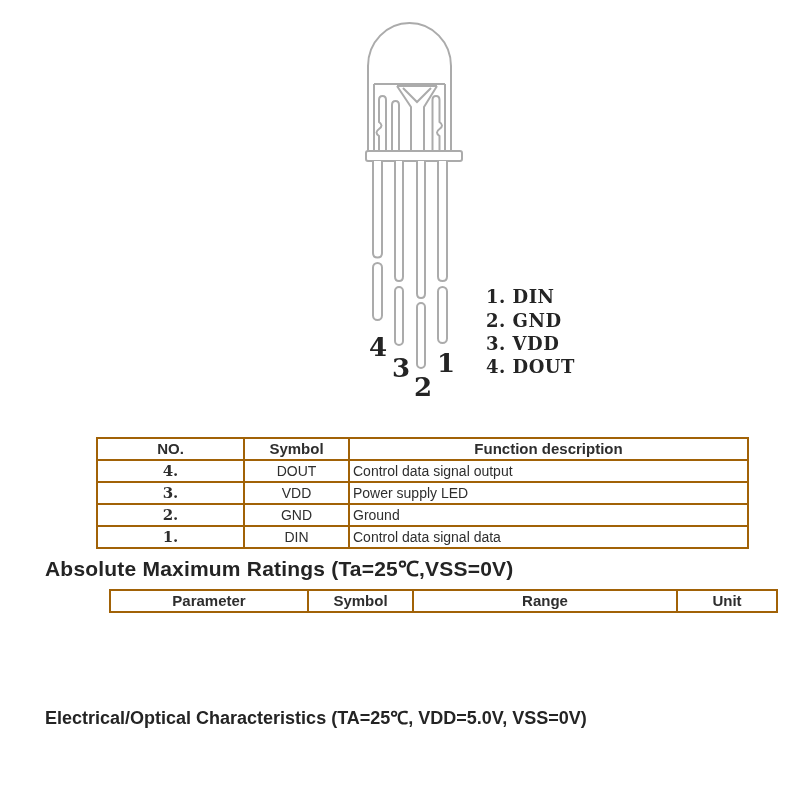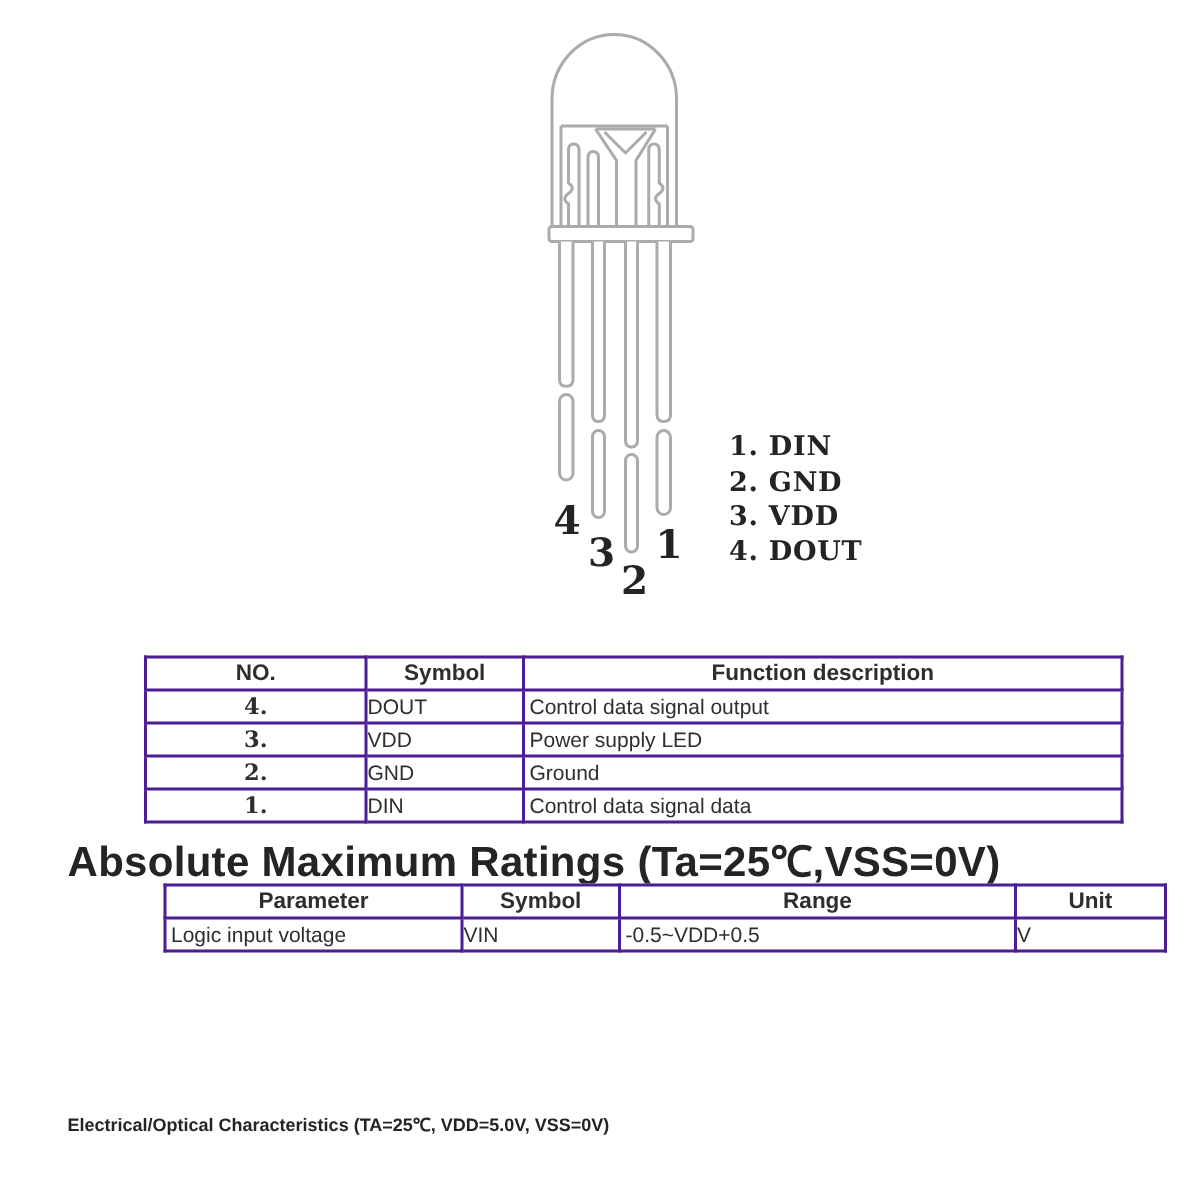--- a/index.html
+++ b/index.html
@@ -4,34 +4,34 @@
 <style>
   html,body{margin:0;padding:0;background:#ffffff;}
   .page{
     position:relative;width:800px;height:800px;background:#ffffff;
     font-family:"Liberation Sans", sans-serif;color:#2e2e2e;overflow:hidden;
     filter:blur(0.25px);
   }
   
   table{position:absolute;border-collapse:collapse;table-layout:fixed;background:#fff;}
   th,td{
-    border:2px solid #4c1d95;height:20px;line-height:20px;
+    border:2px solid #a16207;height:20px;line-height:20px;
     font-size:14px;color:#2e2e2e;white-space:nowrap;overflow:hidden;padding:0;
   }
   th{font-weight:bold;font-size:15px;text-align:center;}
-  td.c{text-align:left;}
+  td.c{text-align:center;}
   td.l{text-align:left;padding-left:3px;}
   td.no{font-family:"DejaVu Serif", serif;font-weight:bold;font-size:15px;text-align:center;}
   td.cels{color:#8f8f8f;font-size:13px;}
   #pin-table{left:96px;top:437px;width:651px;}
   #abs-table{left:96px;top:589px;width:667px;margin-left:13px;}
   
   .sect-title{position:absolute;font-weight:bold;color:#242424;white-space:nowrap;}
-  #abs-title{left:45px;top:554px;font-size:28px;letter-spacing:0.2px;}
-  #elec-title{left:45px;top:741px;font-size:12px;}
+  #abs-title{left:45px;top:554px;font-size:21px;letter-spacing:0.2px;}
+  #elec-title{left:45px;top:705px;font-size:18px;}
   
   #led-svg{position:absolute;left:340px;top:0;}
   .ln{fill:none;stroke:#ababab;stroke-width:2;}
   .lnf{fill:#ffffff;stroke:#ababab;stroke-width:2;}
   .pin-num{font-family:"DejaVu Serif", serif;font-weight:bold;font-size:26px;fill:#242424;}
   .pin-lbl{font-family:"DejaVu Serif", serif;font-weight:bold;font-size:18px;fill:#242424;letter-spacing:0.5px;}
 </style>
 </head>
 <body>
 
@@ -119,24 +119,18 @@
       </colgroup>
     <thead>
       <tr>
         <th>Parameter</th>
         <th>Symbol</th>
         <th>Range</th>
         <th>Unit</th>
       </tr>
     </thead>
     <tbody>
-      <tr>
-        <td class="l">Logic input voltage</td>
-        <td class="c">VIN</td>
-        <td class="l">-0.5~VDD+0.5</td>
-        <td class="c">V</td>
-      </tr>
     </tbody>
   </table>
 
   <h2 id="elec-title" class="sect-title" style="margin:0;">Electrical/Optical Characteristics (TA=25℃, VDD=5.0V, VSS=0V)</h2>
 
 </div>
 
 </body></html>

